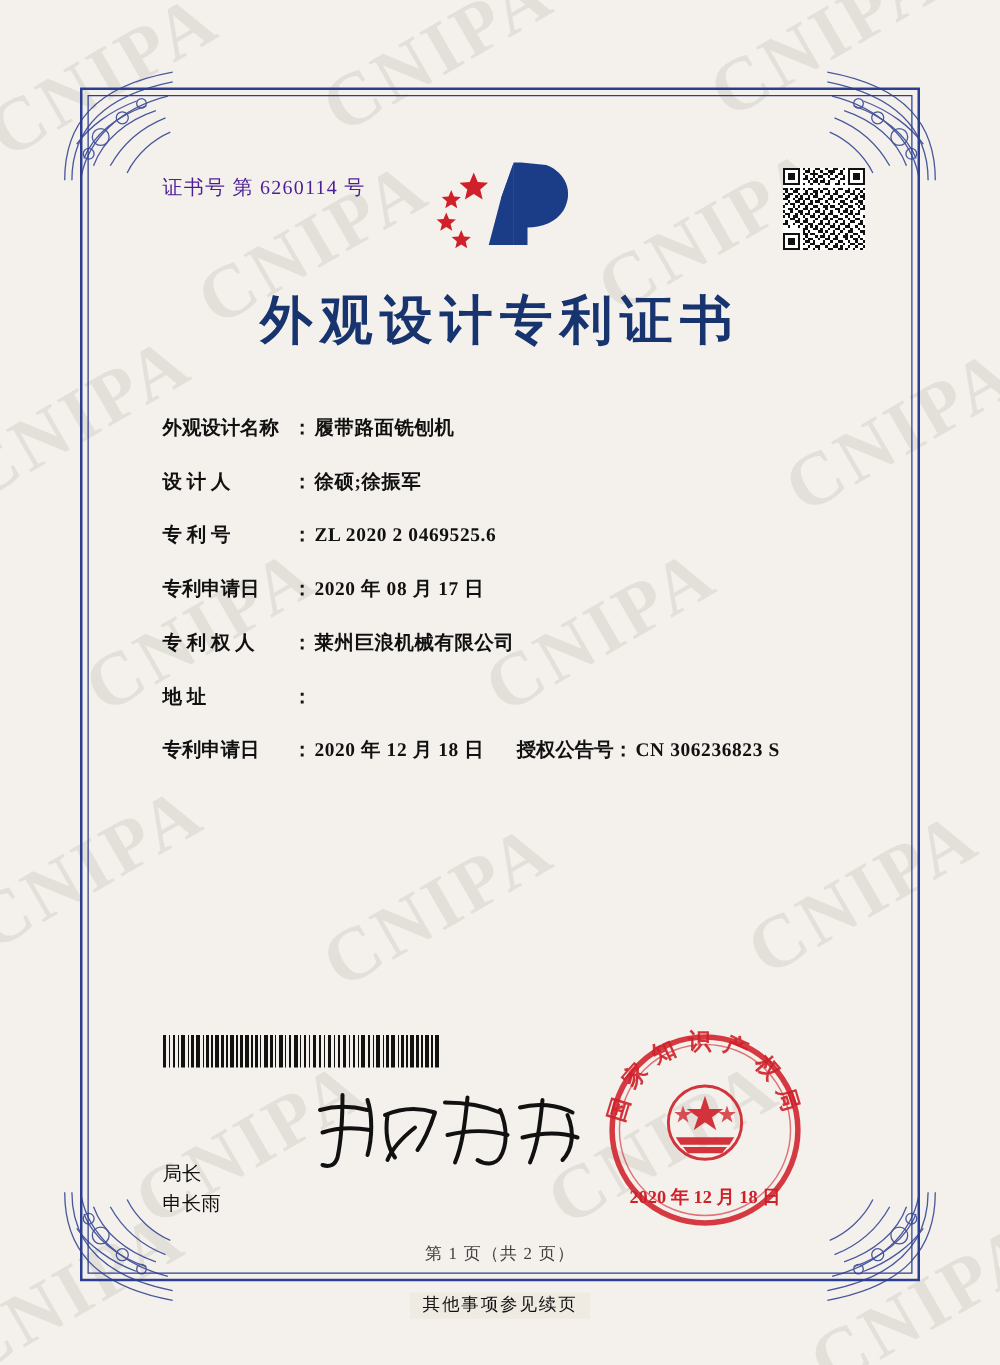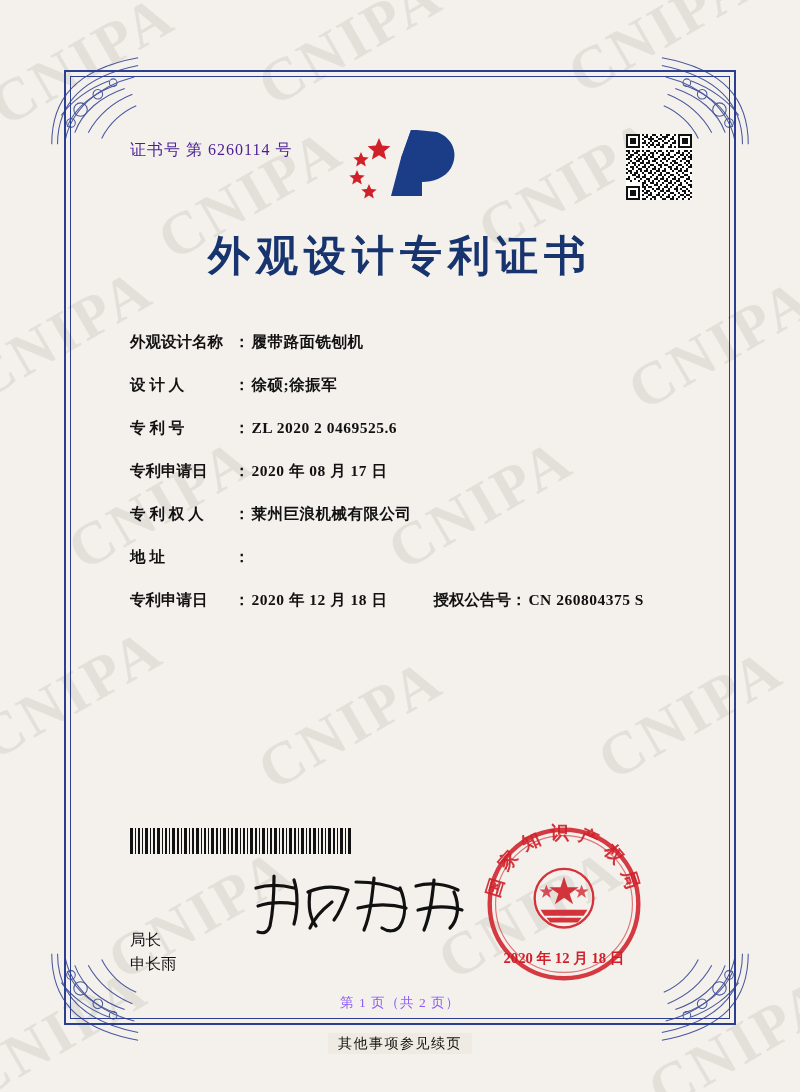--- a/index.html
+++ b/index.html
@@ -142,21 +142,21 @@
   .field-label {
     width: 104px;
     flex: 0 0 104px;
     letter-spacing: 0px;
     white-space: nowrap;
   }
   .field-sep { margin: 0 2px 0 0; }
   .field-value { letter-spacing: 0.5px; }
 
   .field-row.dual .second-label {
-    margin-left: 46px;
+    margin-left: 26px;
     white-space: nowrap;
   }
 
   .paras {
     position: absolute;
     left: 60px;
     top: 540px;
     width: 562px;
     font-size: 14.5px;
     line-height: 1.95;
@@ -205,21 +205,21 @@
   }
   .seal svg { display:block; width:100%; height:100%; }
 
   .pagenum {
     position: absolute;
     left: 0;
     right: 0;
     top: 918px;
     text-align: center;
     font-size: 13.5px;
-    color: #8b5cf6;
+    color: #404040;
     letter-spacing: 1px;
   }
 
   .footnote {
     position: absolute;
     left: 0;
     right: 0;
     top: 1035px;
     text-align: center;
     font-size: 14px;
@@ -695,21 +695,21 @@
         <span class="field-label">地      址</span>
         <span class="field-sep">：</span>
       </div>
 
       <div class="field-row dual">
         <span class="field-label">专利申请日</span>
         <span class="field-sep">：</span>
         <span class="field-value">2020 年 12 月 18 日</span>
         <span class="second-label">授权公告号</span>
         <span class="field-sep">：</span>
-        <span class="field-value">CN 260804375 S</span>
+        <span class="field-value">CN 306236823 S</span>
       </div>
 
     </div>
 
 
     <div class="barcode">
       <svg viewBox="0 0 222 26" xmlns="http://www.w3.org/2000/svg" shape-rendering="crispEdges">
         <rect width="222" height="26" fill="none"></rect>
         <g fill="#111111">
           <rect x="0" y="0" width="3" height="26"></rect>

